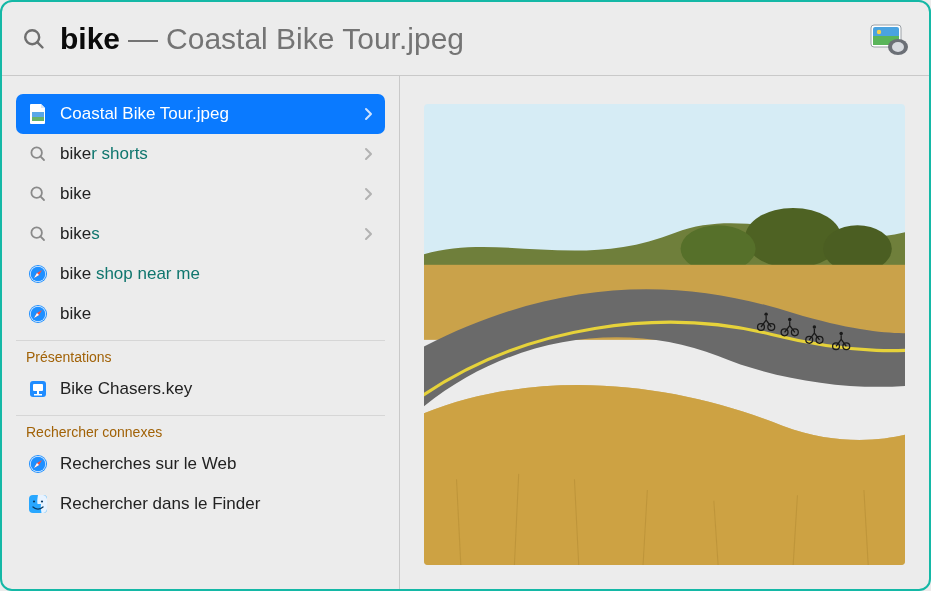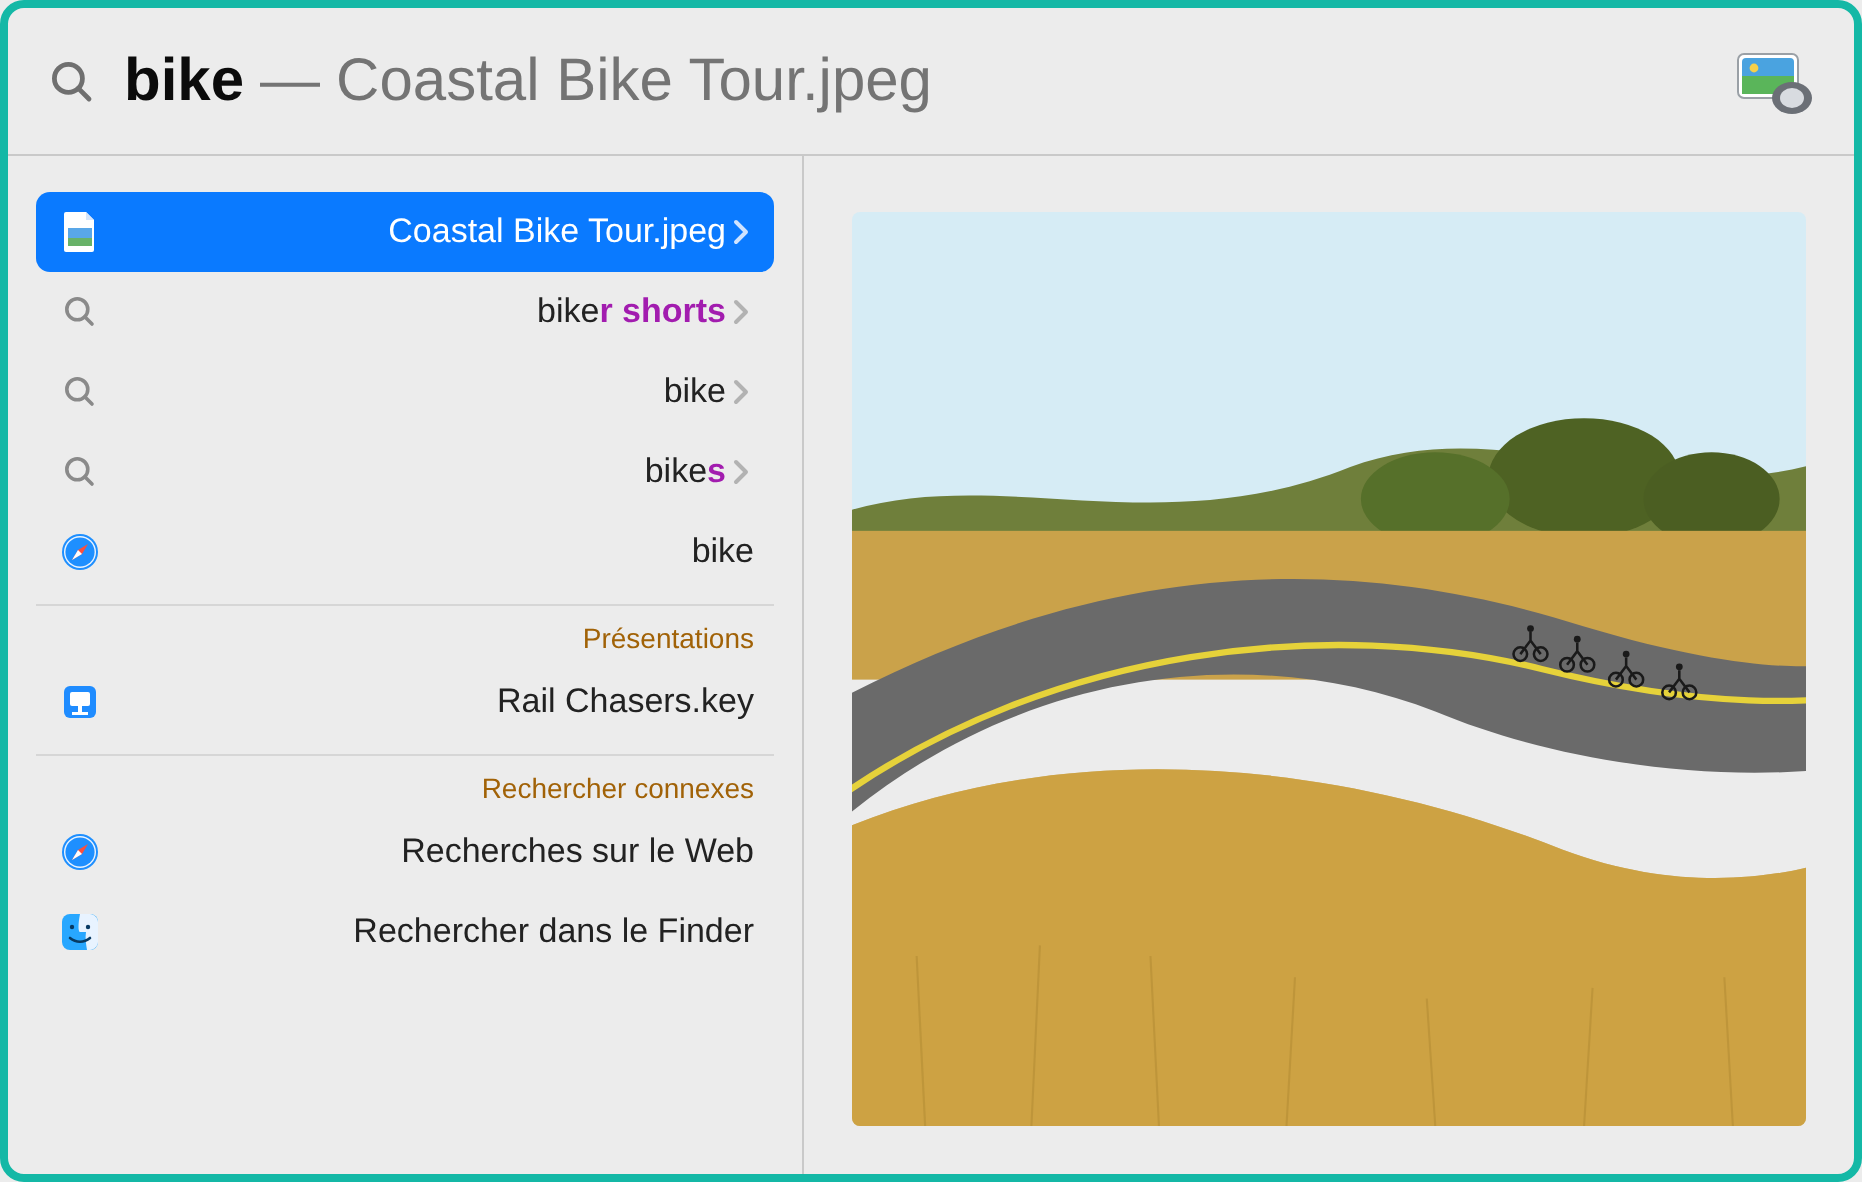--- a/index.html
+++ b/index.html
@@ -3,26 +3,25 @@
 <meta charset="utf-8">
 <style>
   * { box-sizing: border-box; margin: 0; padding: 0; }
   html, body { width: 931px; height: 591px; font-family: -apple-system, "Helvetica Neue", Helvetica, Arial, sans-serif; }
   body { background: #ececec; }
 
   .window {
     width: 931px;
     height: 591px;
     background: #ececec;
-    border: 4px solid #14b8a6;
+    border: 2px solid #14b8a6;
     border-radius: 12px;
     display: flex;
     flex-direction: column;
     overflow: hidden;
-    text-align: right;
   }
 
   .header {
     height: 74px;
     border-bottom: 1px solid #c9c9c9;
     display: flex;
     align-items: center;
     padding: 0 18px;
     position: relative;
   }
@@ -77,21 +76,21 @@
     color: #fff;
   }
   .row .icon-slot {
     width: 24px; height: 24px;
     display: flex; align-items: center; justify-content: center;
     margin-right: 10px;
     flex-shrink: 0;
   }
   .row .label { flex: 1; white-space: nowrap; overflow: hidden; text-overflow: ellipsis; }
   .row .label .match { color: inherit; }
-  .row:not(.selected) .label .tail { color: #a21caf; font-weight: bold; }
+  .row:not(.selected) .label .tail { color: #0f766e; }
   .row.selected .label .tail { color: #e2eeff; }
   .row .chev {
     width: 14px;
     color: #b2b2b2;
     display: flex; align-items: center; justify-content: center;
   }
   .row.selected .chev { color: #cfe3ff; }
 
   .group {
     font-size: 14px;
@@ -205,45 +204,57 @@
             </svg>
         </span>
         <span class="label"><span class="match">bike</span><span class="tail">s</span></span>
         <span class="chev">
             <svg width="9" height="14" viewBox="0 0 9 14" fill="none" stroke="currentColor" stroke-width="2" stroke-linecap="round" stroke-linejoin="round">
               <polyline points="2,2 7,7 2,12"></polyline>
             </svg>
           </span>
       </div>
 
-
       <div class="row">
         <span class="icon-slot">
           <svg width="20" height="20" viewBox="0 0 20 20">
               <circle cx="10" cy="10" r="9" fill="#1e8fff"></circle>
               <circle cx="10" cy="10" r="8" fill="#e9f3ff"></circle>
               <circle cx="10" cy="10" r="7.3" fill="#1e8fff"></circle>
               <polygon points="14,6 11,11 6,14 9,9" fill="#ff4e3a"></polygon>
               <polygon points="11,11 6,14 9,9" fill="#fff"></polygon>
             </svg>
         </span>
+        <span class="label"><span class="match">bike</span><span class="tail"> shop near me</span></span>
+      </div>
+
+      <div class="row">
+        <span class="icon-slot">
+          <svg width="20" height="20" viewBox="0 0 20 20">
+              <circle cx="10" cy="10" r="9" fill="#1e8fff"></circle>
+              <circle cx="10" cy="10" r="8" fill="#e9f3ff"></circle>
+              <circle cx="10" cy="10" r="7.3" fill="#1e8fff"></circle>
+              <polygon points="14,6 11,11 6,14 9,9" fill="#ff4e3a"></polygon>
+              <polygon points="11,11 6,14 9,9" fill="#fff"></polygon>
+            </svg>
+        </span>
         <span class="label"><span class="match">bike</span><span class="tail"></span></span>
       </div>
 
       <div class="group">Présentations</div>
       <div class="row">
         <span class="icon-slot">
           <svg width="20" height="20" viewBox="0 0 20 20">
               <rect x="2" y="2" width="16" height="16" rx="3" fill="#1f8cff"></rect>
               <rect x="5" y="5" width="10" height="7" rx="1" fill="#fff"></rect>
               <rect x="9" y="12" width="2" height="3" fill="#fff"></rect>
               <rect x="6" y="15" width="8" height="1.5" fill="#fff"></rect>
             </svg>
         </span>
-        <span class="label">Rail Chasers.key</span>
+        <span class="label">Bike Chasers.key</span>
       </div>
 
       <div class="group">Rechercher connexes</div>
       <div class="row">
         <span class="icon-slot">
           <svg width="20" height="20" viewBox="0 0 20 20">
               <circle cx="10" cy="10" r="9" fill="#1e8fff"></circle>
               <circle cx="10" cy="10" r="8" fill="#e9f3ff"></circle>
               <circle cx="10" cy="10" r="7.3" fill="#1e8fff"></circle>
               <polygon points="14,6 11,11 6,14 9,9" fill="#ff4e3a"></polygon>

